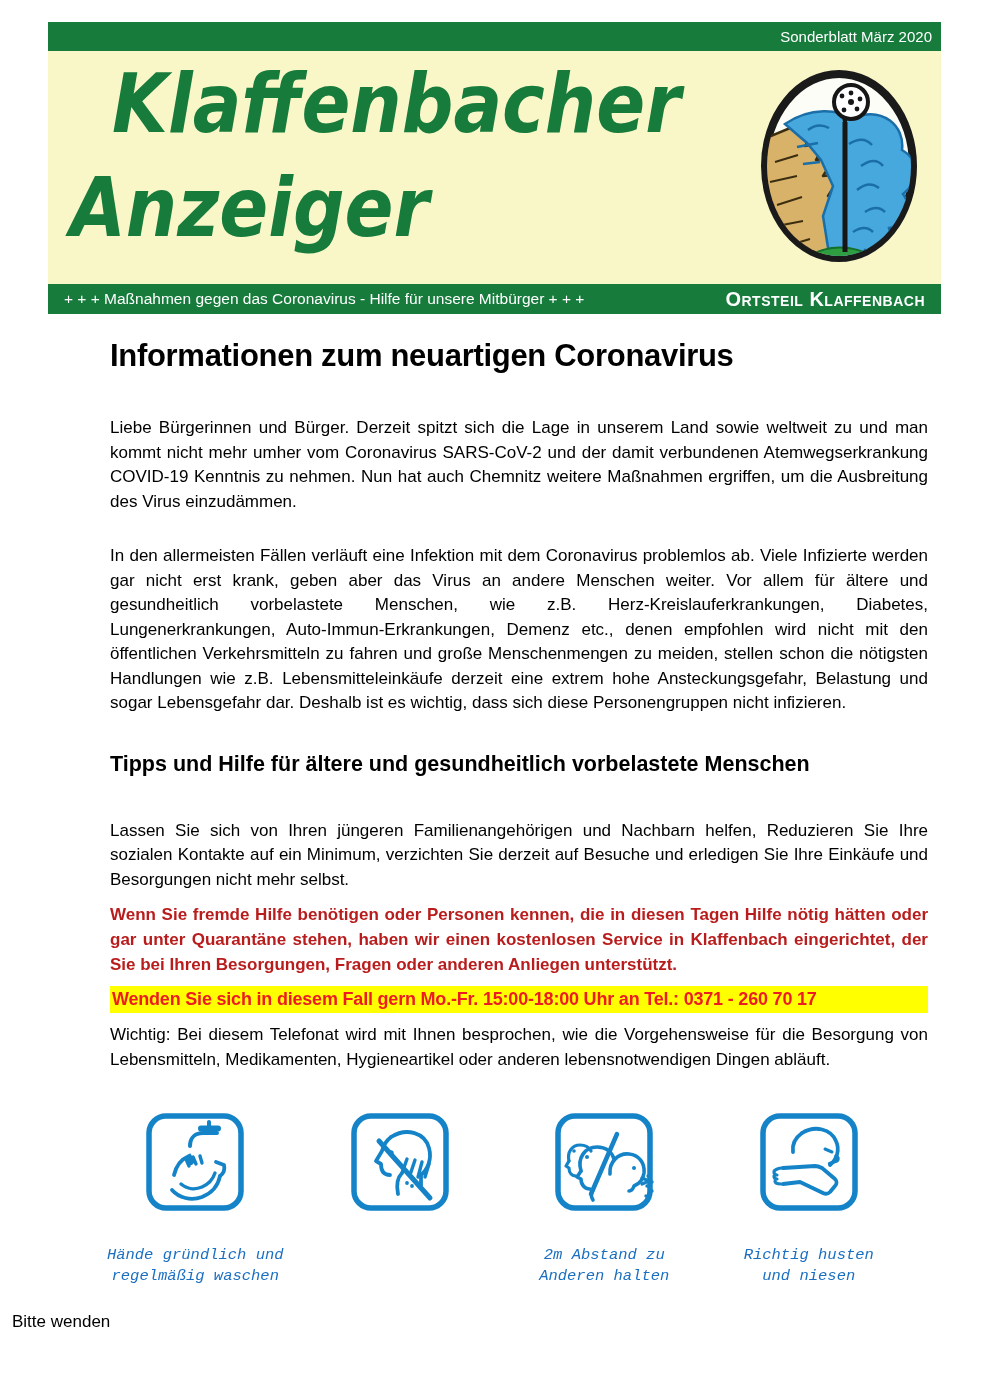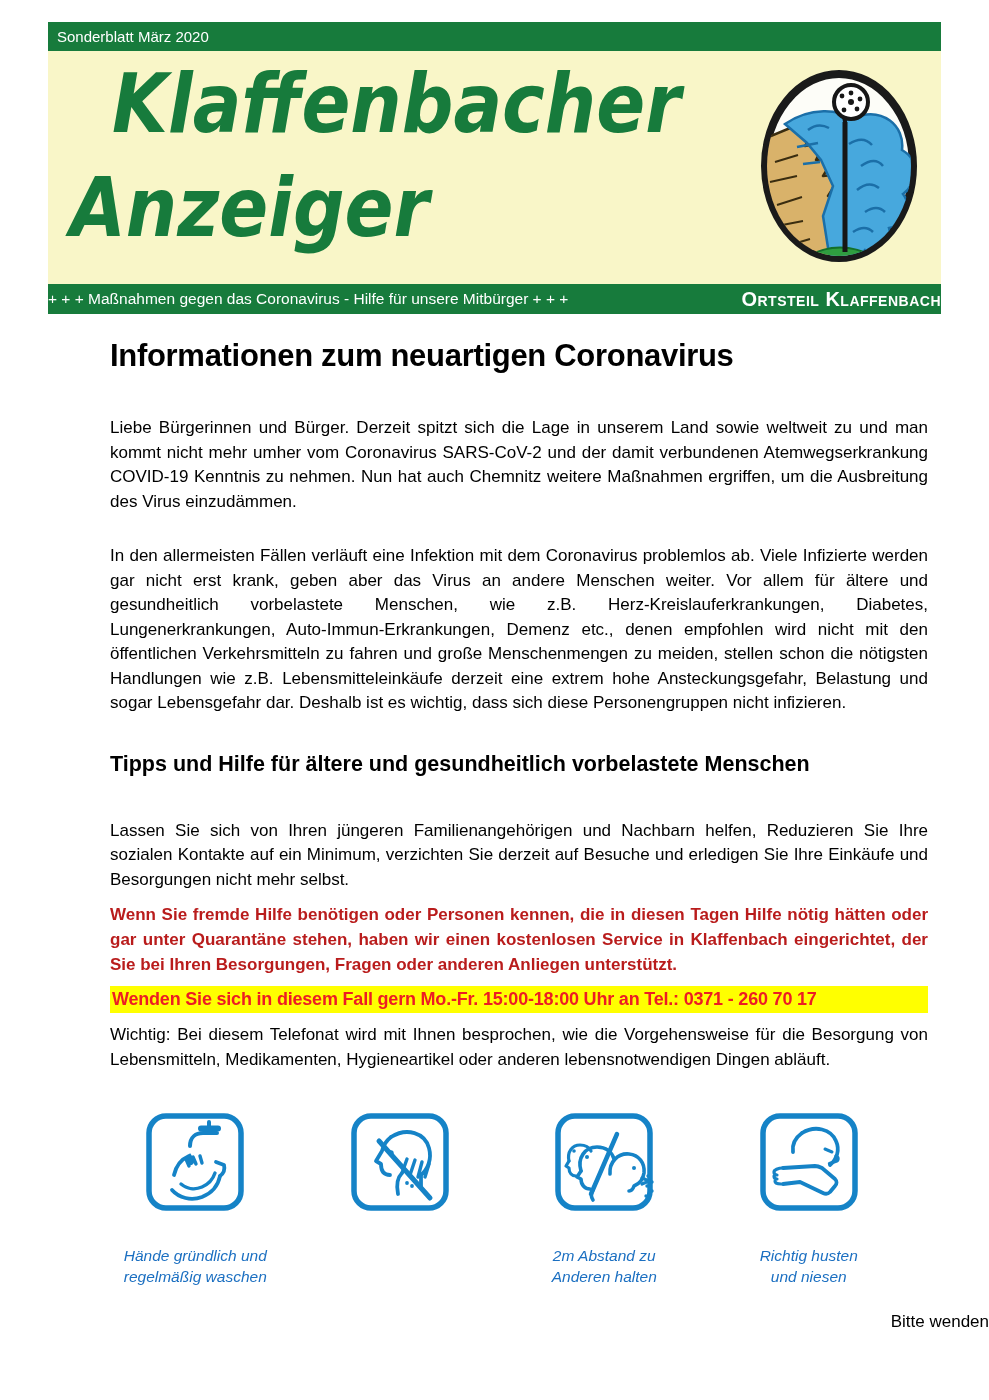--- a/index.html
+++ b/index.html
@@ -6,35 +6,35 @@
   html,body { margin:0; padding:0; background:#ffffff; }
   .sheet {
     position:relative; width:989px; height:1400px; background:#ffffff;
     font-family:"Liberation Sans", sans-serif; color:#000; overflow:hidden;
   }
 
   
   .header { position:absolute; left:48px; top:22px; width:893px; }
   .edition-bar {
     height:29px; background:#177b3c; color:#fff; font-size:15px;
-    display:flex; align-items:center; justify-content:flex-start; padding:0 9px;
+    display:flex; align-items:center; justify-content:flex-end; padding:0 9px;
   }
   .masthead { height:233px; background:#f9f6c8; position:relative; overflow:hidden; }
   .mast-line {
     position:absolute; color:#177b3c; font-family:"DejaVu Sans", sans-serif;
     font-weight:bold; font-style:italic; font-size:82px; line-height:1;
     transform:scaleX(0.88); transform-origin:left top; white-space:nowrap;
   }
   .mast-line.l1 { left:64px; top:12px; }
   .mast-line.l2 { left:22px; top:116px; }
   .crest { position:absolute; right:16px; top:15px; width:172px; height:200px; }
 
   .ticker-bar {
     height:30px; background:#177b3c; color:#fff;
-    display:flex; align-items:center; justify-content:space-between; padding:0 0;
+    display:flex; align-items:center; justify-content:space-between; padding:0 16px;
   }
   .ticker-text { font-size:15.5px; }
   .district-label { font-variant:small-caps; font-weight:bold; font-size:20px; letter-spacing:.5px; }
 
   
   .content { position:absolute; left:110px; top:338px; width:818px; }
   .article-title { font-size:31px; font-weight:bold; margin:0 0 42px; letter-spacing:-.3px; }
   .body-text { font-size:17px; line-height:24.5px; text-align:justify; margin:0 0 30px; }
   .subheading { font-size:21.5px; font-weight:bold; margin:36px 0 42px; }
   .tips-text { margin-bottom:10px;margin-top:32px; }
@@ -42,30 +42,30 @@
     color:#b91c1c; font-weight:bold; font-size:17px; line-height:25px;
     text-align:justify; margin:0 0 9px;
   }
   .hotline {
     background:#ffff00; color:#ed1c24; font-weight:bold; font-size:18px;
     letter-spacing:-.2px; white-space:nowrap; padding:3px 2px; margin:4px 0 10px;
   }
   .important-text { margin:0; }
 
   
-  .bottom-zone { position:absolute; left:93px; top:1112px; width:818px; }
+  .bottom-zone { position:absolute; left:93px; top:1112px; width:818px;font-family:Liberation Mono, monospace; }
   .icon-row { display:flex; }
   .hygiene-col { width:25%; display:flex; flex-direction:column; align-items:center; }
   .icon-box { width:100px; height:100px; }
   .icon-box svg { width:100%; height:100%; display:block; }
   .icon-caption {
     margin-top:33px; color:#1b6fc1; font-style:italic; font-size:15.5px;
     line-height:21px; text-align:center;
   }
-  .turn-page { position:absolute; left:0; top:1312px; width:989px; text-align:right; font-size:17px; }
+  .turn-page { position:absolute; left:0; top:1312px; width:989px; text-align:left; font-size:17px;padding-left:12px; }
 
   .stroke { fill:none; stroke:#1583c7; stroke-linecap:round; stroke-linejoin:round; }
 </style>
 </head>
 <body>
 
 <div class="sheet">
 
   <div class="header">
 

